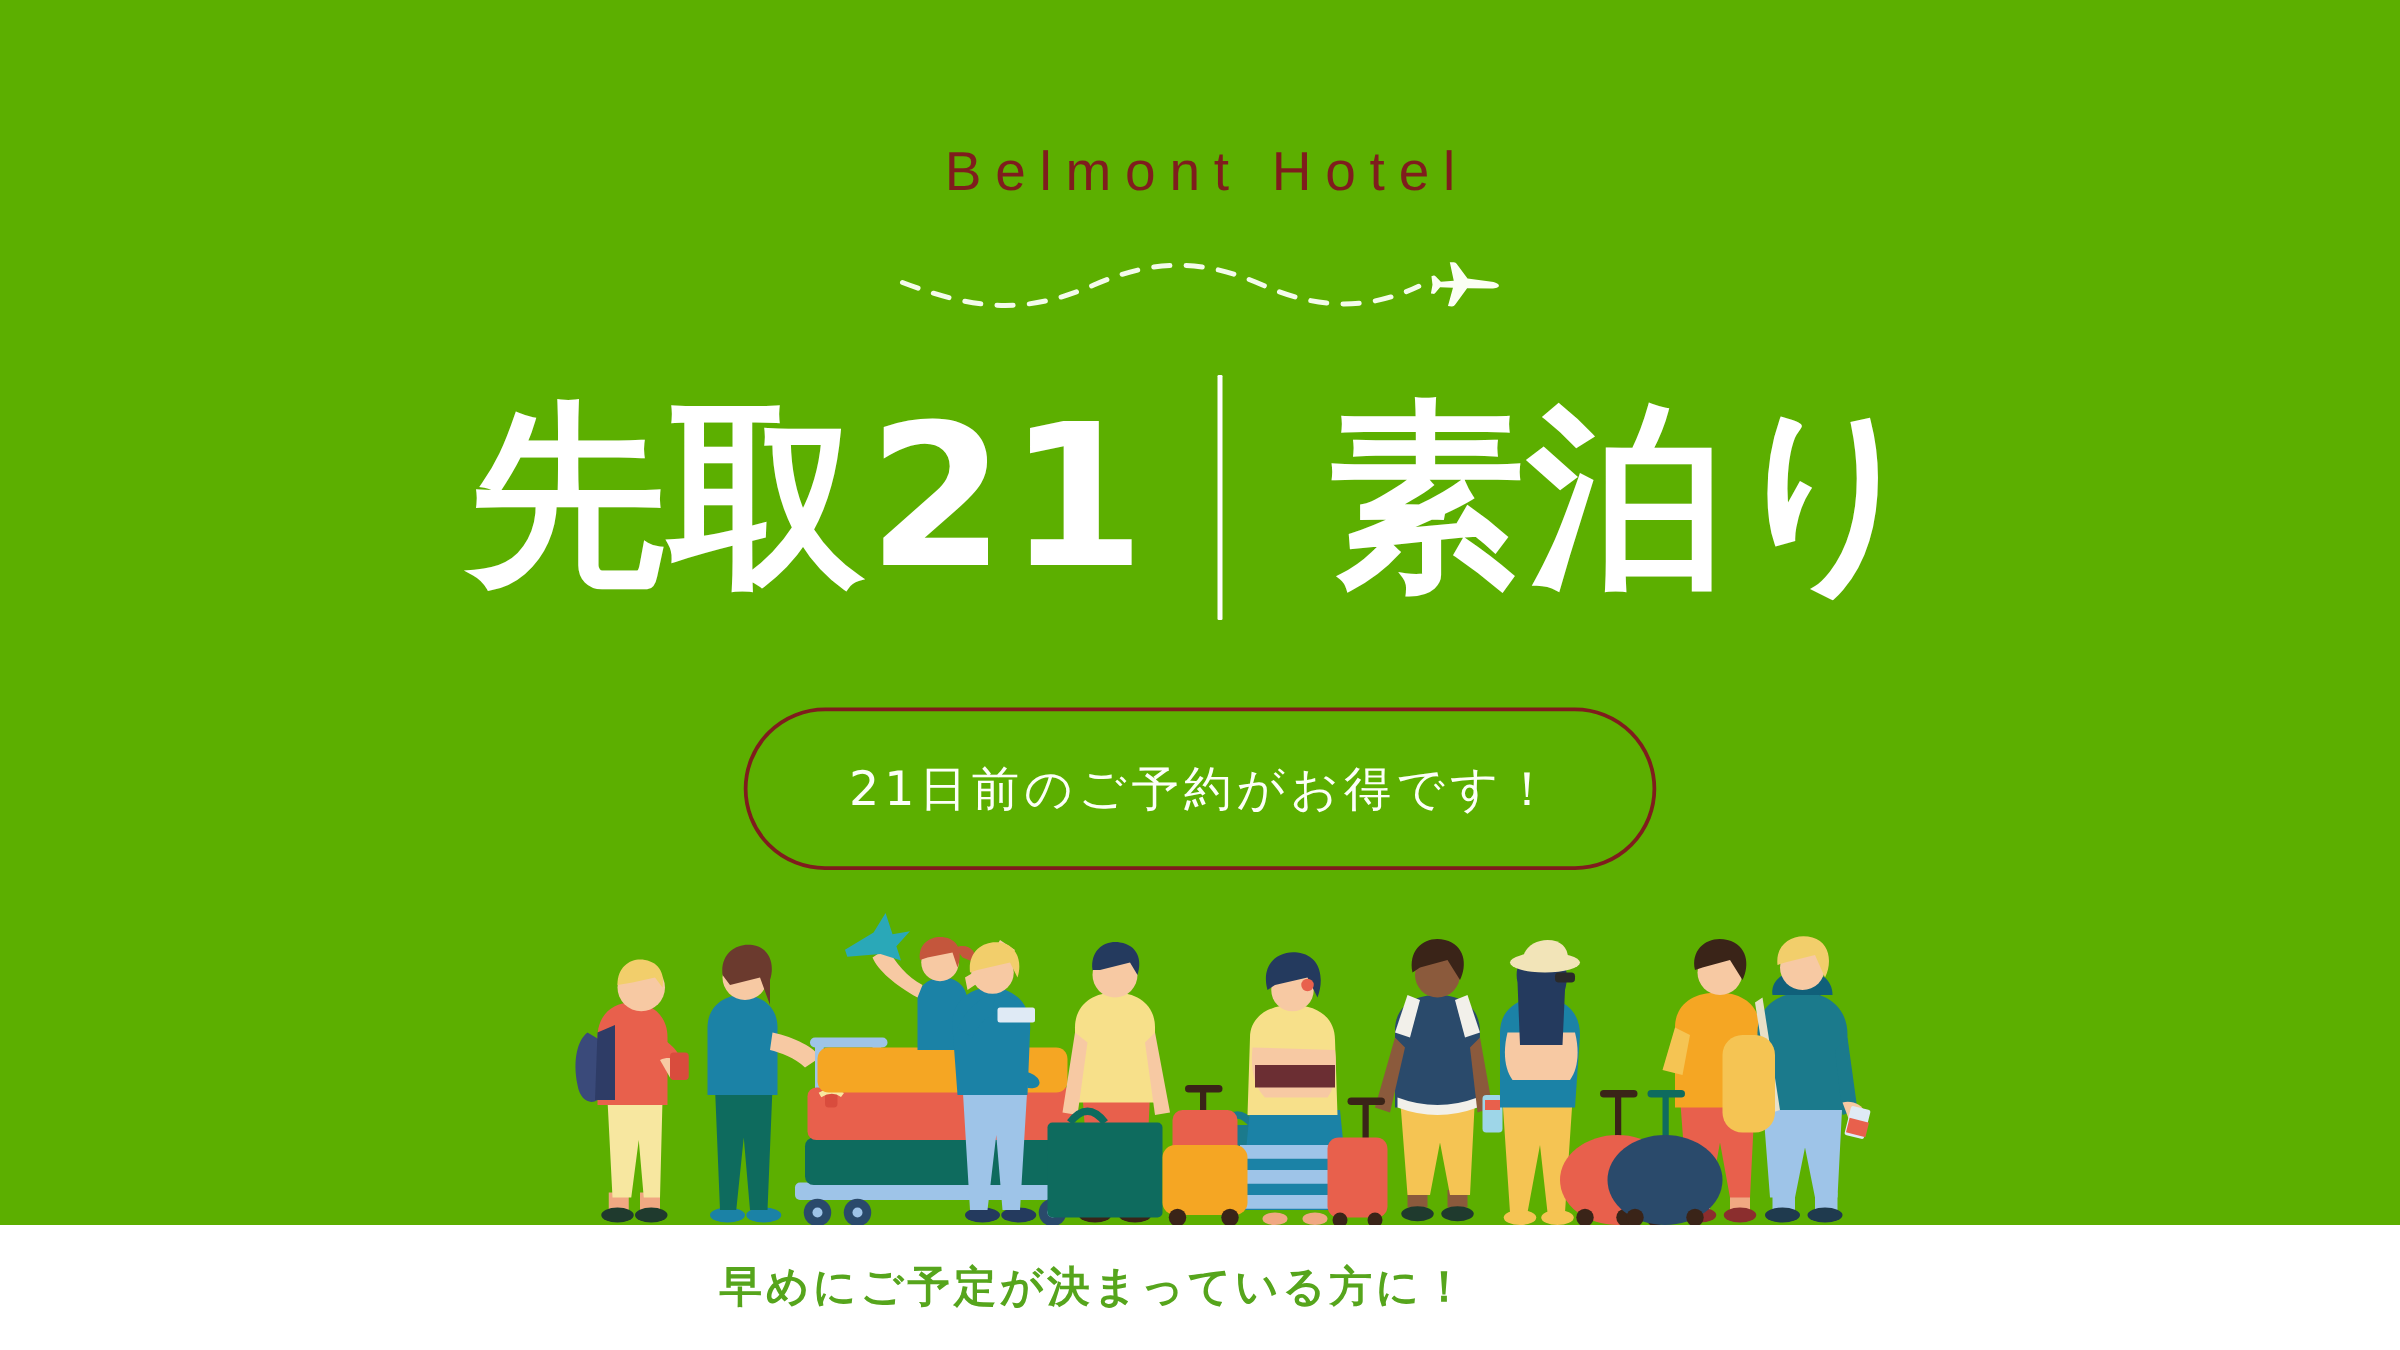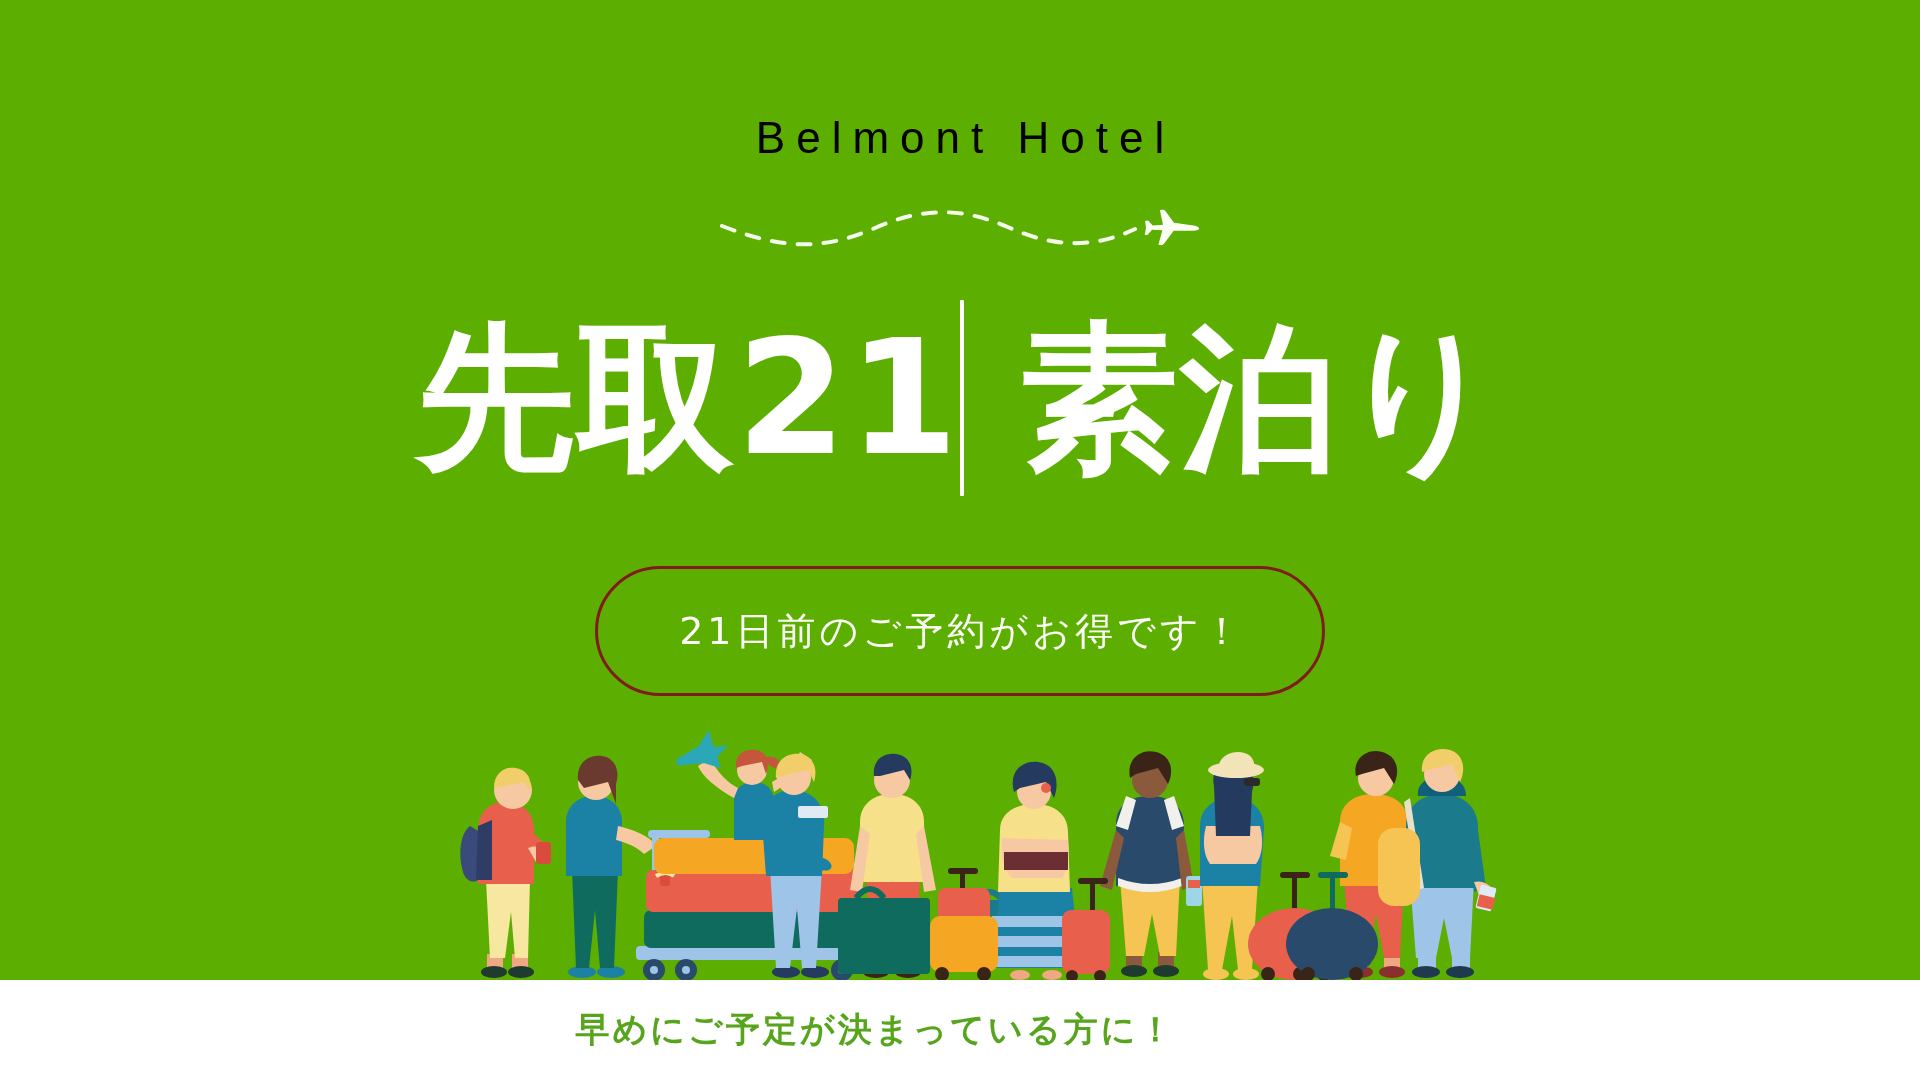--- a/index.html
+++ b/index.html
@@ -22,21 +22,21 @@
     width:1920px; height:980px;
     background:#5CAF00;
     overflow:hidden;
   }
   
   .brand-title {
     position:absolute;
     left:0; top:116px;
     width:1920px;
     text-align:center;
-    color:#000000;
+    color:#7f1d1d;
     font-size:44px;
     font-weight:400;
     letter-spacing:11px;
     line-height:1;
     text-indent:11px;
     white-space:nowrap;
   }
   
   .flight-path {
     position:absolute;
@@ -55,22 +55,22 @@
   }
   .headline-part {
     color:#FFFFFF;
     font-size:158px;
     font-weight:700;
     line-height:1.18;
     letter-spacing:2px;
     white-space:nowrap;
     font-family:"DejaVu Sans","Liberation Sans",sans-serif;
   }
-  .headline-left  { }
-  .headline-right { padding-left:56px; }
+  .headline-left  { padding-right:56px; }
+  .headline-right { padding-left:84px; }
   .headline-divider {
     width:4px;
     height:196px;
     background:#FFFFFF;
     flex:0 0 auto;
     border-radius:1px;
   }
   
   .pill {
     position:absolute;

